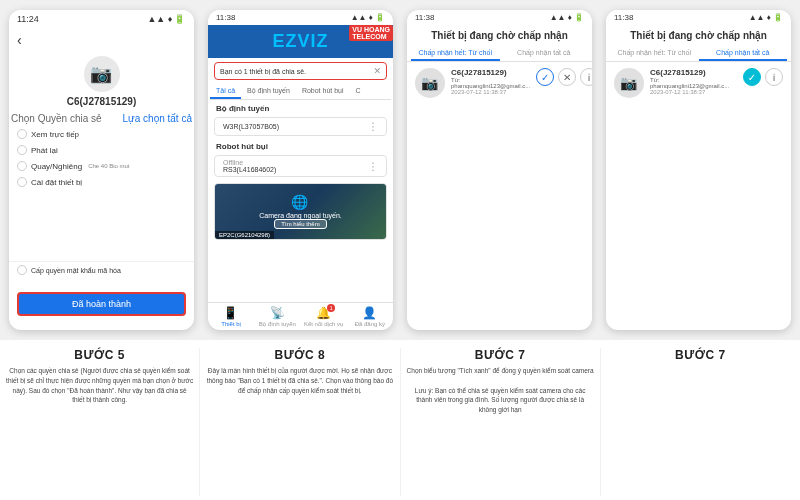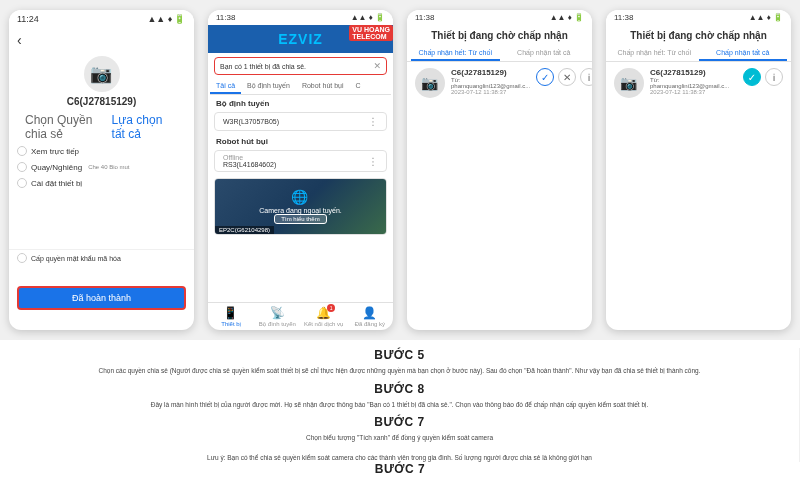--- a/index.html
+++ b/index.html
@@ -76,22 +76,22 @@
       font-size: 10px;
       color: #333;
       font-weight: bold;
       margin-bottom: 4px;
     }
 
     .phone1-share-row {
       display: flex;
       justify-content: space-between;
       align-items: center;
-      padding: 2px 16px;
-      font-size: 12px;
+      padding: 2px 2px;
+      font-size: 10px;
       color: #666;
     }
 
     .phone1-option {
       display: flex;
       align-items: center;
       padding: 3px 8px;
       font-size: 8px;
       color: #333;
       gap: 4px;
@@ -113,21 +113,21 @@
       align-items: center;
       padding: 3px 8px;
       font-size: 7px;
       color: #333;
       border-top: 1px solid #f0f0f0;
       gap: 4px;
     }
     .phone1-encrypt-row .radio { width: 10px; height: 10px; border-radius: 50%; border: 1.5px solid #ccc; display: inline-block; }
 
     .phone1-done-btn {
-      margin: 20px 8px;
+      margin: 14px 8px;
       background: #1a73e8;
       color: #fff;
       border-radius: 4px;
       text-align: center;
       font-size: 9px;
       padding: 5px;
       border: 2px solid #e53935;
     }
 
     
@@ -142,21 +142,21 @@
     }
     .phone2-header {
       display: flex;
       align-items: center;
       justify-content: center;
       background: #1a5fad;
       padding: 6px 4px;
       position: relative;
     }
     .ezviz-logo {
-      font-size: 14px;
+      font-size: 18px;
       font-weight: bold;
       color: #00bfff;
       letter-spacing: 1px;
     }
     .vu-hoang-badge {
       position: absolute;
       right: 0; top: 0;
       background: #e53935;
       color: #fff;
       font-size: 7px;
@@ -346,21 +346,21 @@
       display: flex; align-items: center; justify-content: center;
       font-size: 10px;
       color: #666;
     }
     .action-btn.blue { border-color: #1a73e8; color: #1a73e8; }
     .action-btn.teal { background: #00bcd4; border-color: #00bcd4; color: #fff; }
 
     
     .steps-row {
       display: flex;
-      flex-direction: column;
+      flex-direction: row;
       height: 160px;
       background: #fff;
       padding: 8px 0 4px 0;
     }
 
     .step-col {
       flex: 1;
       display: flex;
       flex-direction: column;
       align-items: center;
@@ -404,20 +404,24 @@
       <div class="phone1-share-row">
         <span>Chọn Quyền chia sẻ</span>
         <span style="color:#1a73e8;">Lựa chọn tất cả</span>
       </div>
       <div class="phone1-option">
         <span class="radio"></span>
         <span>Xem trực tiếp</span>
       </div>
       <div class="phone1-option">
         <span class="radio"></span>
+        <span>Phát lại</span>
+      </div>
+      <div class="phone1-option">
+        <span class="radio"></span>
         <span>Quay/Nghiêng</span>
         <span style="font-size:6px;color:#888;margin-left:2px;">Che 40 Bio mut</span>
       </div>
       <div class="phone1-option">
         <span class="radio"></span>
         <span>Cài đặt thiết bị</span>
       </div>
       <div class="phone1-bottom">
         <div class="phone1-encrypt-row">
           <span class="radio"></span>

